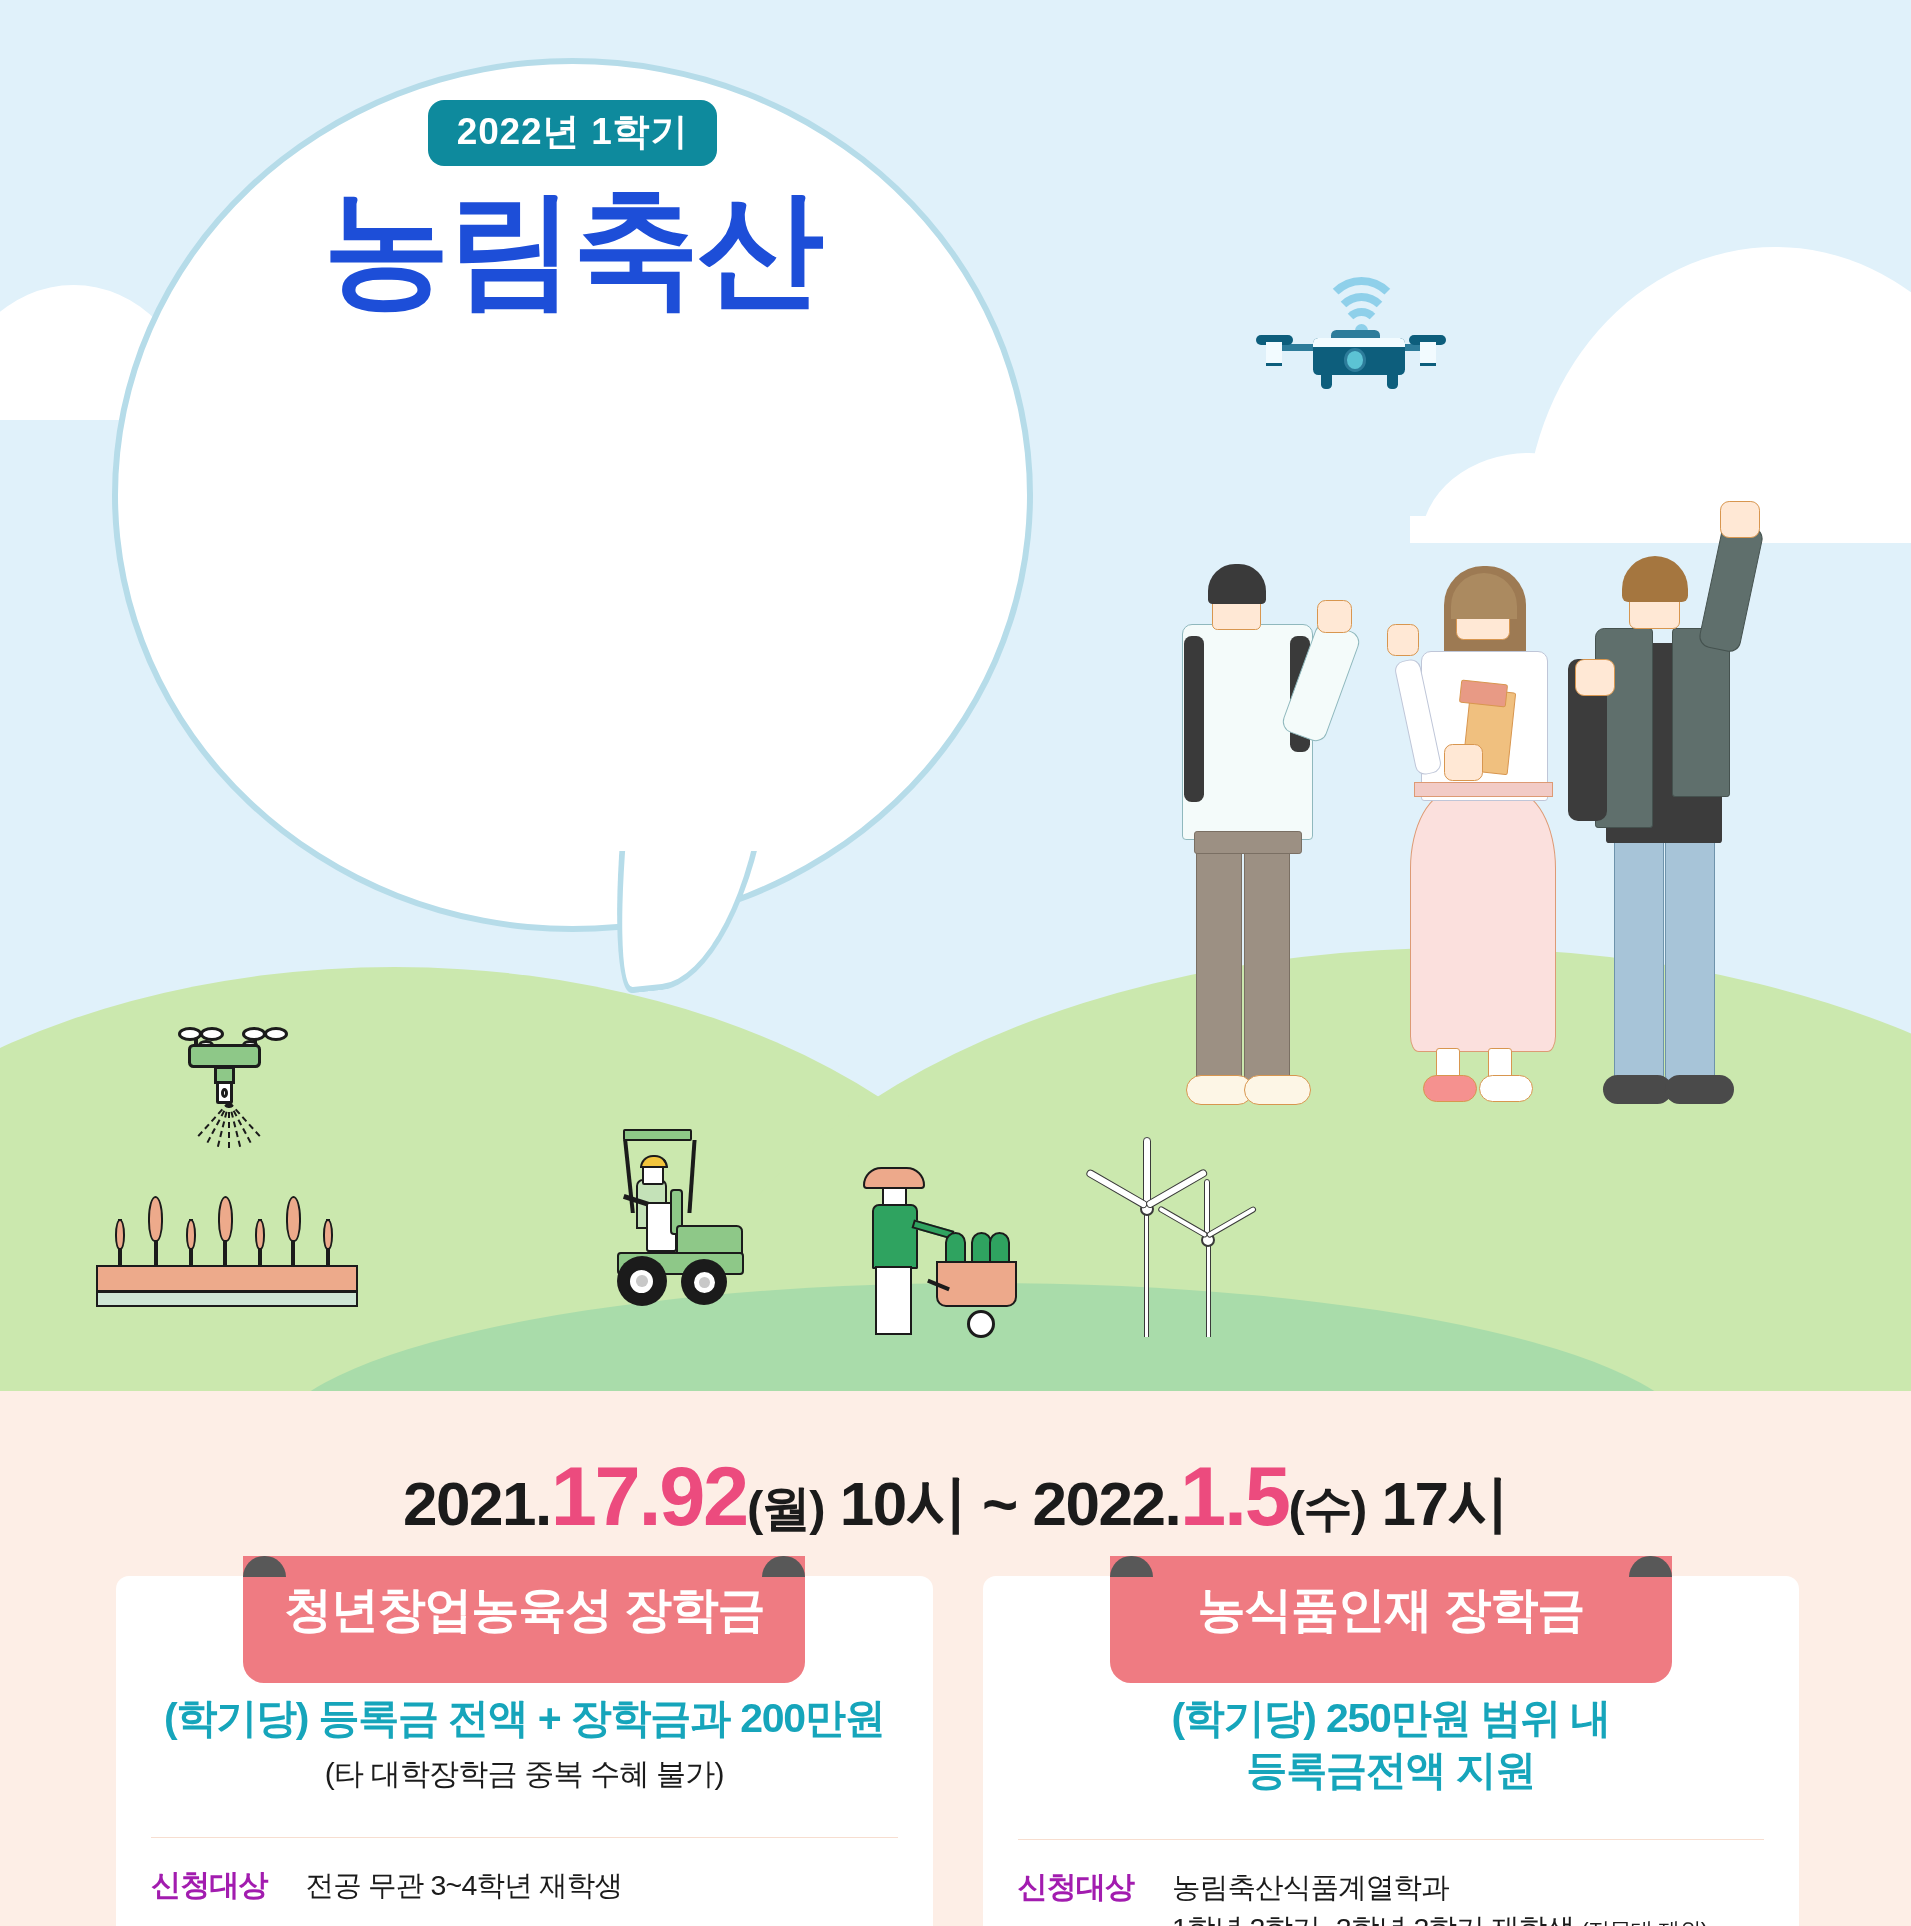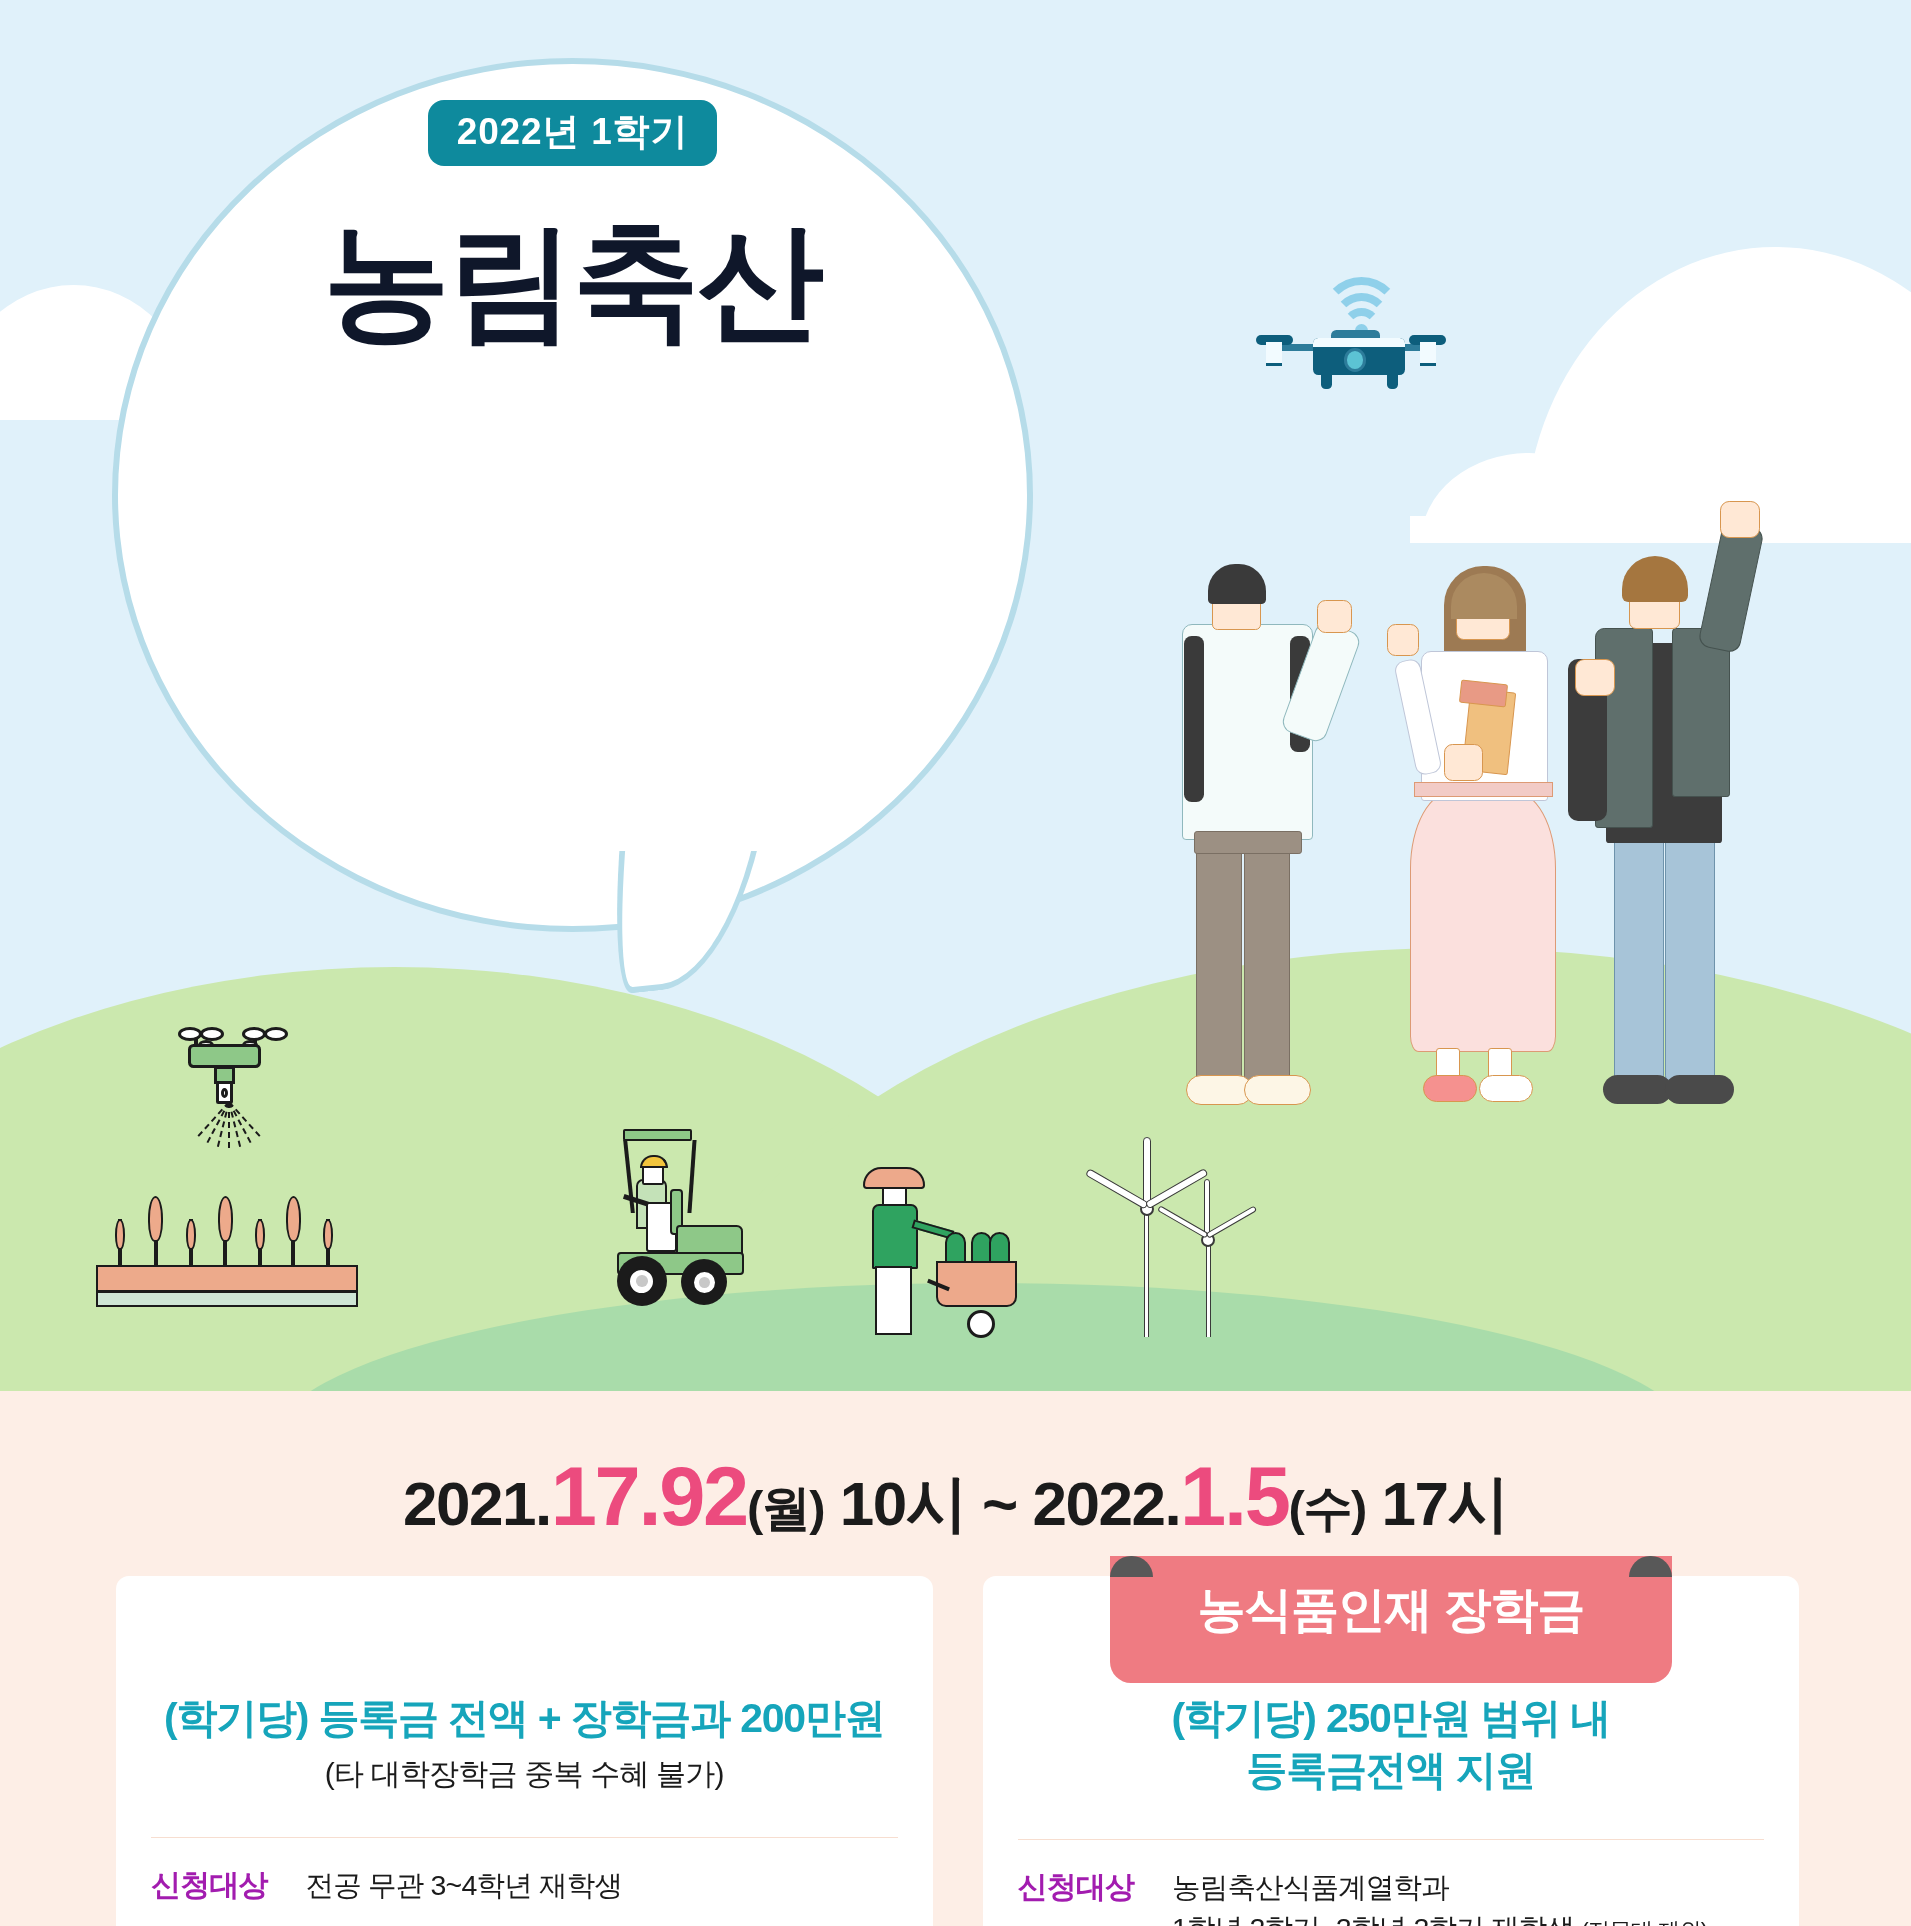--- a/index.html
+++ b/index.html
@@ -68,22 +68,22 @@
   
   .hero-text { position:absolute; left:112px; top:100px; width:921px; text-align:center; z-index:8; }
   .badge {
     display:inline-block;
     background:#0e8a9d; color:#ffffff;
     font-size:37px; font-weight:bold;
     padding:13px 28.5px 16px; border-radius:16px;
     letter-spacing:0.8px; line-height:1;
   }
   .title-main {
-    margin-top:47px;
-    color:#0f172a; font-weight:bold;
+    margin-top:14px;
+    color:#1d4ed8; font-weight:bold;
     font-size:127px; line-height:1.08;
     letter-spacing:-2.3px;
   }
   .title-sub {
     margin-top:28.5px;
     font-size:73px; font-weight:bold; line-height:1.1;
     letter-spacing:-2.3px;
     white-space:nowrap;
   }
   .title-sub .pink { color:#ec5a6e; }
@@ -474,20 +474,21 @@
       <span>2021.</span><span class="big">17.92</span><span class="mid">(월)</span>
       <span>10시</span>
       <span>~</span>
       <span>2022.</span><span class="big">1.5</span><span class="mid">(수)</span>
       <span>17시</span>
     </div>
 
     <div class="cards">
 
       <div class="card">
+        <div class="ribbon">청년창업농육성 장학금</div>
         <div class="amount">(학기당) 등록금 전액 + 장학금과 200만원</div>
         <div class="amount-note">(타 대학장학금 중복 수혜 불가)</div>
         <div class="divider"></div>
         <div class="rows">
 
           <div class="row">
             <div class="row-label">신청대상</div>
             <div class="row-value">
               <span>전공 무관 3~4학년 재학생</span>
               

